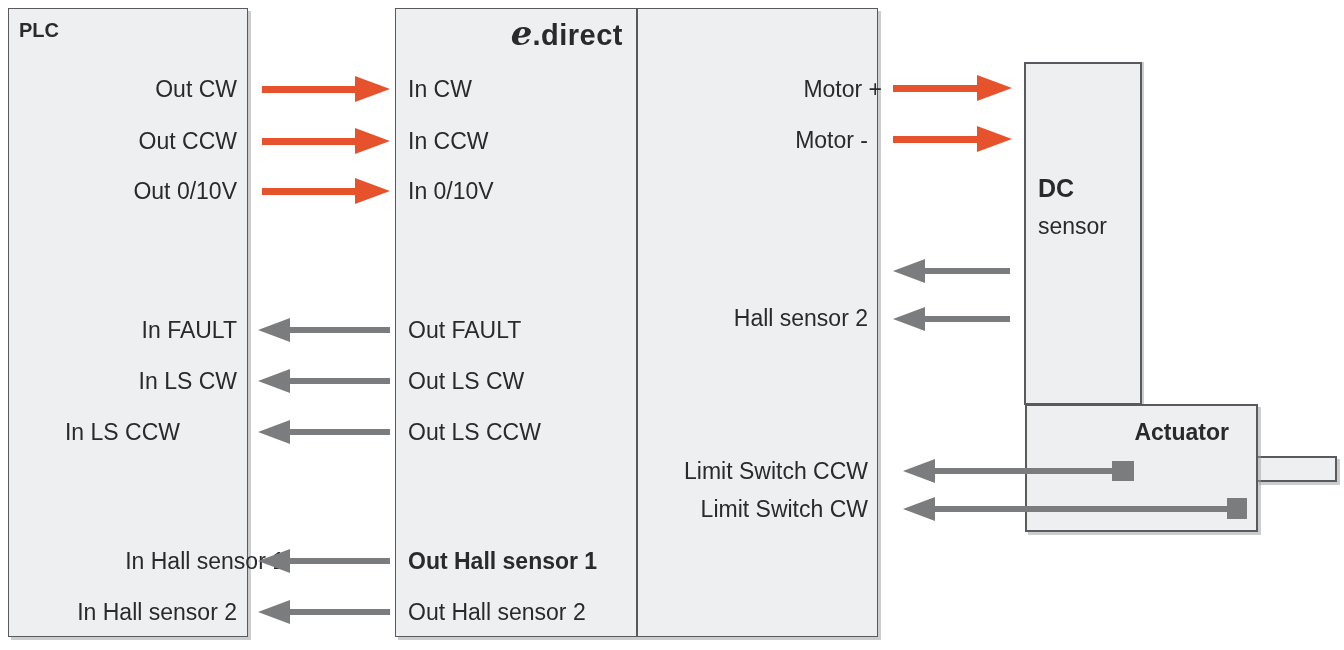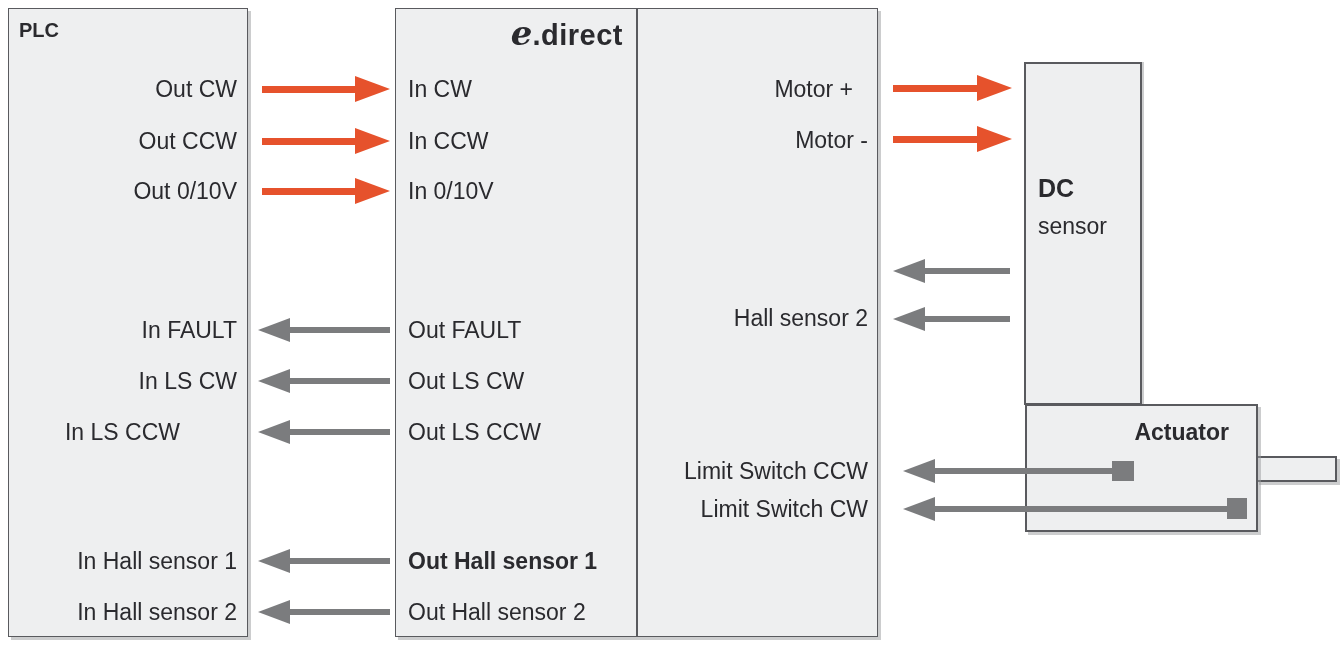--- a/index.html
+++ b/index.html
@@ -36,38 +36,38 @@
 <div class="stage">
 
   <div class="box" style="left:8px;top:8px;width:240px;height:629px;"></div>
   <div class="lbl b" style="left:19px;top:17px;font-size:20px;">PLC</div>
   <div class="lbl r" style="left:8px;top:76px;width:229px;">Out CW</div>
   <div class="lbl r" style="left:8px;top:128px;width:229px;">Out CCW</div>
   <div class="lbl r" style="left:8px;top:178px;width:229px;">Out 0/10V</div>
   <div class="lbl r" style="left:8px;top:317px;width:229px;">In FAULT</div>
   <div class="lbl r" style="left:8px;top:368px;width:229px;">In LS CW</div>
   <div class="lbl r" style="left:8px;top:419px;width:229px;text-align:center;">In LS CCW</div>
-  <div class="lbl r" style="left:8px;top:548px;width:229px;">In Hall sensor 1</div>
+  <div class="lbl r" style="left:8px;top:548px;width:229px;padding-left:48px;">In Hall sensor 1</div>
   <div class="lbl r" style="left:8px;top:599px;width:229px;">In Hall sensor 2</div>
 
   <div class="box" style="left:395px;top:8px;width:483px;height:629px;">
     <div class="divider" style="left:240px;"></div>
   </div>
   <div class="brand" style="left:395px;top:16px;width:228px;"><span class="brand-e">e</span><span class="brand-suffix">.direct</span></div>
 
   <div class="lbl" style="left:408px;top:76px;">In CW</div>
   <div class="lbl" style="left:408px;top:128px;">In CCW</div>
   <div class="lbl" style="left:408px;top:178px;">In 0/10V</div>
   <div class="lbl" style="left:408px;top:317px;">Out FAULT</div>
   <div class="lbl" style="left:408px;top:368px;">Out LS CW</div>
   <div class="lbl" style="left:408px;top:419px;">Out LS CCW</div>
   <div class="lbl" style="left:408px;top:548px;font-weight:bold;">Out Hall sensor 1</div>
   <div class="lbl" style="left:408px;top:599px;">Out Hall sensor 2</div>
 
-  <div class="lbl r" style="left:622px;top:76px;width:231px;">Motor +</div>
+  <div class="lbl r" style="left:651px;top:76px;width:231px;">Motor +</div>
   <div class="lbl r" style="left:637px;top:127px;width:231px;">Motor -</div>
   <div class="lbl r" style="left:637px;top:305px;width:231px;">Hall sensor 2</div>
   <div class="lbl r" style="left:637px;top:496px;width:231px;">Limit Switch CW</div>
   <div class="lbl r" style="left:637px;top:458px;width:231px;">Limit Switch CCW</div>
 
   <div class="box box2" style="left:1024px;top:62px;width:118px;height:343px;box-shadow:2px 0 0 rgba(154,155,157,0.5);"></div>
   <div class="lbl b" style="left:1038px;top:175px;font-size:25px;">DC</div>
   <div class="lbl" style="left:1038px;top:213px;">sensor</div>
 
   <div class="box box2" style="left:1256px;top:456px;width:81px;height:26px;"></div>

